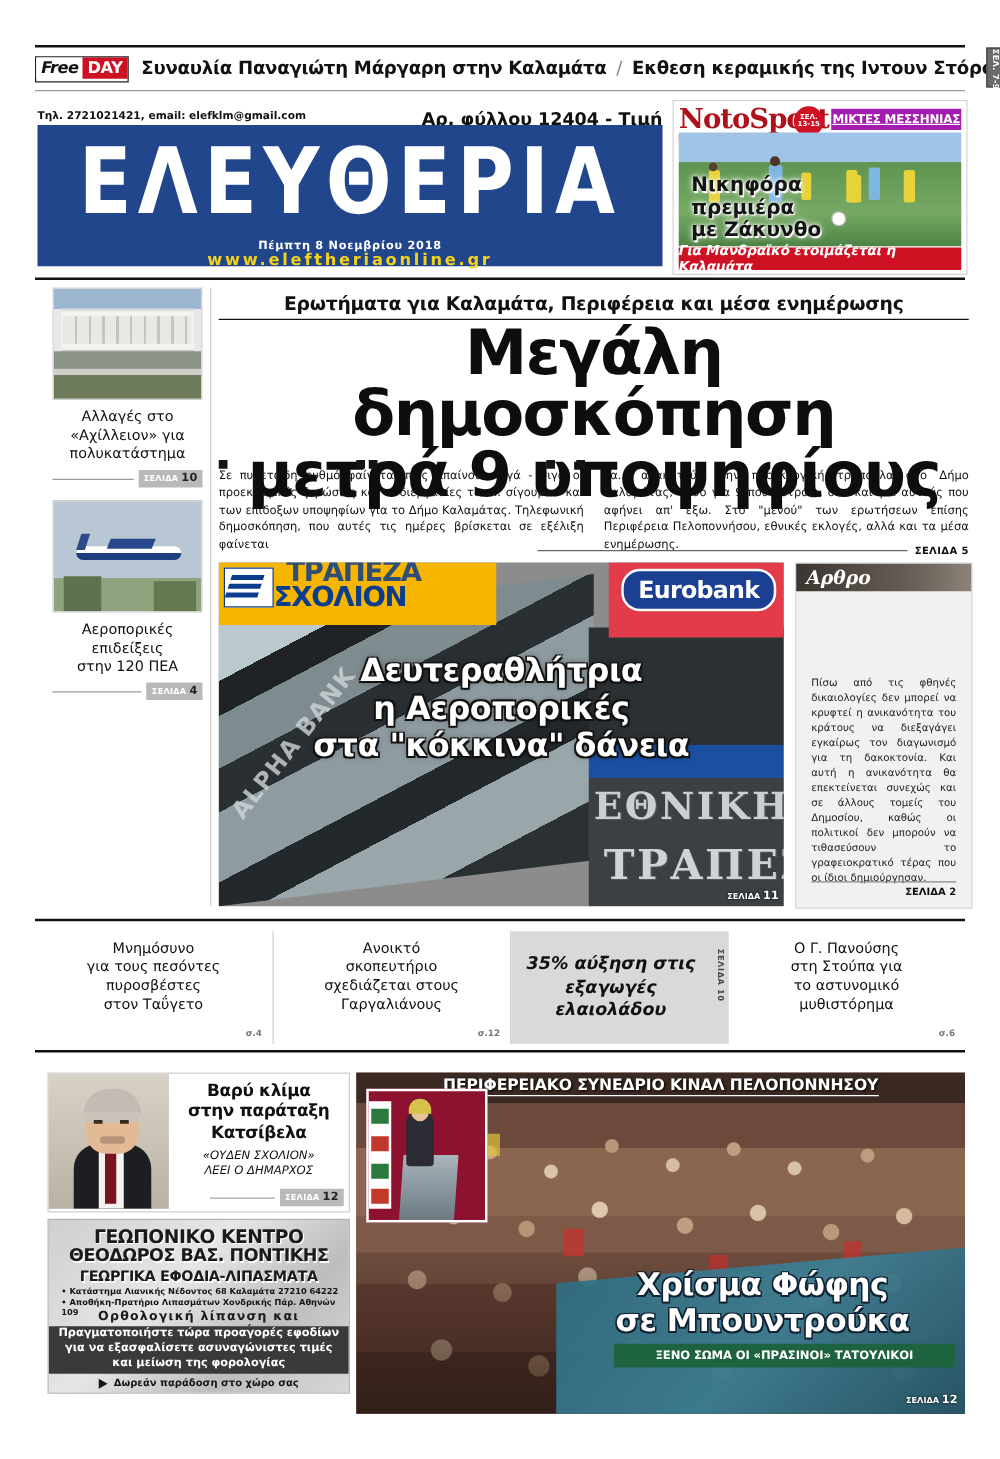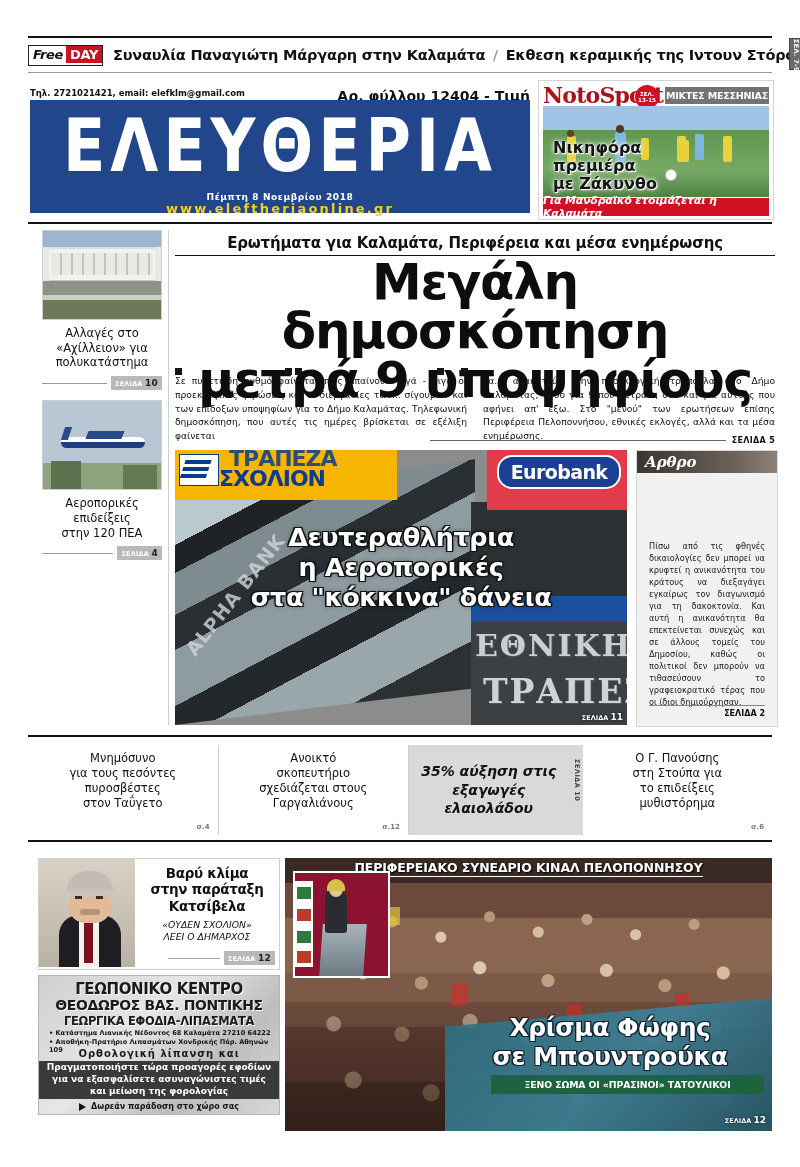--- a/index.html
+++ b/index.html
@@ -48,23 +48,23 @@
   .noto{position:absolute;left:538px;top:80px;width:234px;height:138px;background:#fff;
     border:1px solid #d5d5d5;}
   .noto-logo{position:absolute;left:4px;top:1px;font-size:22px;font-weight:bold;
     color:#b0101a;font-family:"DejaVu Serif","Liberation Serif",serif;letter-spacing:-0.8px;}
   .noto-logo .nl2{color:#b0101a;}
   .noto-bar{position:absolute;left:4px;top:27px;width:128px;height:5px;
     background:linear-gradient(90deg,#e06818 0 46%, #1857a8 46% 100%);}
   .noto-badge{position:absolute;left:96px;top:4px;width:24px;height:24px;border-radius:50%;
     background:#cf1124;color:#fff;font-size:5.6px;font-weight:bold;line-height:1.15;
     display:flex;flex-direction:column;align-items:center;justify-content:center;text-align:center;}
-  .noto-mixtes{position:absolute;left:126px;top:6px;width:104px;height:17px;background:#737373;
+  .noto-mixtes{position:absolute;left:126px;top:6px;width:104px;height:17px;background:#a21caf;
     color:#fff;font-size:9.5px;font-weight:bold;display:flex;align-items:center;justify-content:center;
-    letter-spacing:-0.2px;}
+    letter-spacing:-0.2px;text-decoration:underline;}
   .noto-photo{position:absolute;left:4px;top:25px;width:226px;height:91px;overflow:hidden;
     background:linear-gradient(#9fc4e8 0 26%, #6f9f5d 26% 100%);}
   .noto-photo .pitch{position:absolute;left:0;bottom:0;width:100%;height:74%;
     background:linear-gradient(#5f9551,#76a964 60%,#4e8346);}
   .noto-photo .ball{position:absolute;left:123px;top:64px;width:10px;height:10px;border-radius:50%;
     background:#fff;box-shadow:0 0 0 1px #bbb;}
   .pl{position:absolute;border-radius:2px;}
   .noto-txt{position:absolute;left:10px;top:33px;color:#141414;font-size:16px;font-weight:bold;
     line-height:1.12;text-shadow:0 0 3px #fff,0 0 6px #fff,1px 1px 0 #fff;}
   .noto-strip{position:absolute;left:4px;top:117px;width:226px;height:18px;background:#cf1124;
@@ -432,21 +432,21 @@
           <div>35% αύξηση στις</div>
           <div>εξαγωγές ελαιολάδου</div>
         </div>
       </div>
       <div class="vpg">ΣΕΛΙΔΑ 10</div>
     </div>
     <div class="brief">
       <div class="tx">
         <div>Ο Γ. Πανούσης</div>
         <div>στη Στούπα για</div>
-        <div>το επιδείξεις</div>
+        <div>το αστυνομικό</div>
         <div>μυθιστόρημα</div>
       </div>
       <div class="pg">σ.6</div>
     </div>
   </div>
 
   <div class="hr-thick" style="top:840px;"></div>
 
   <div class="blbox">
     <div class="blphoto">

